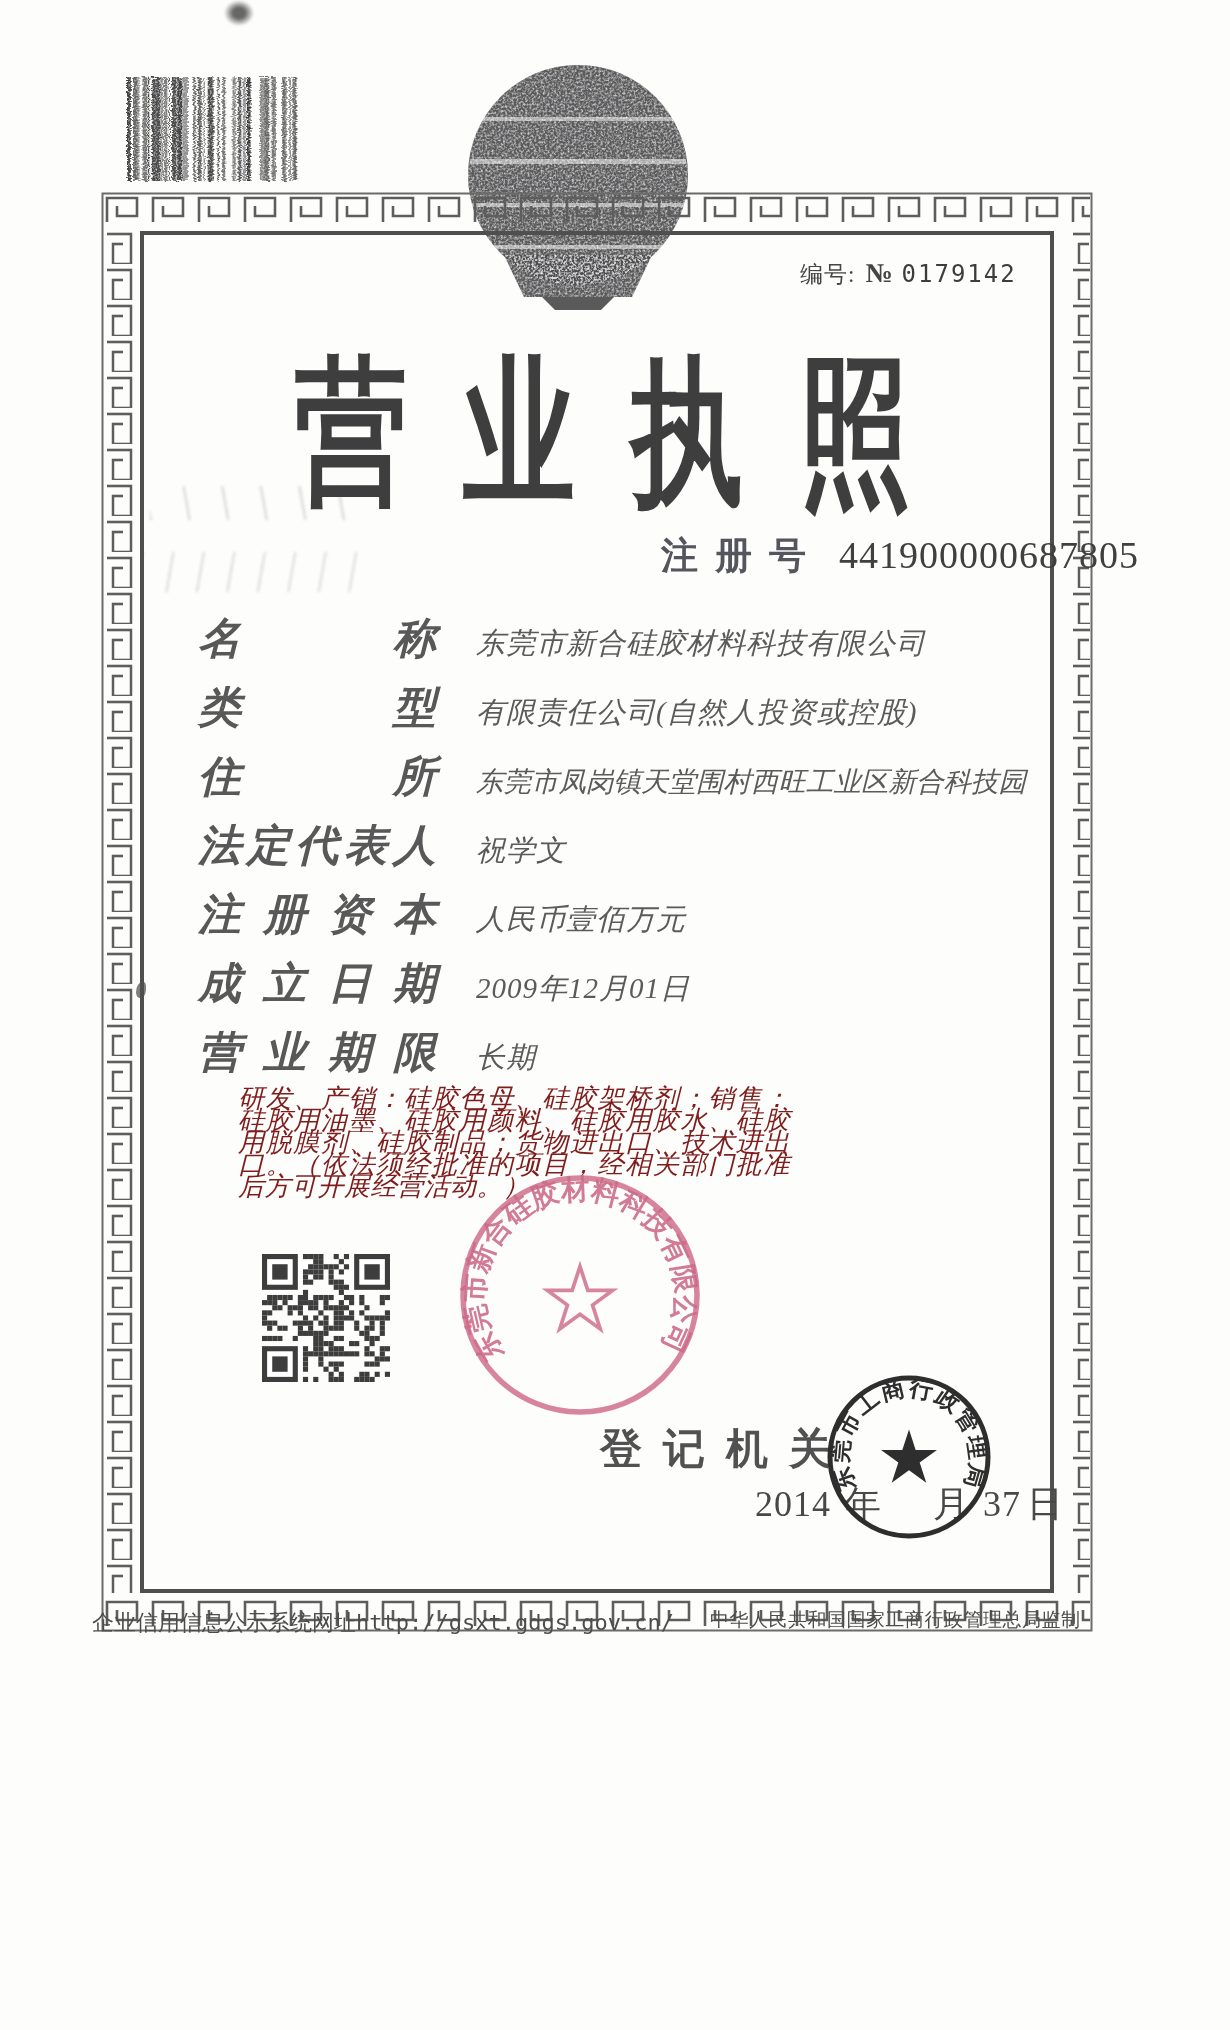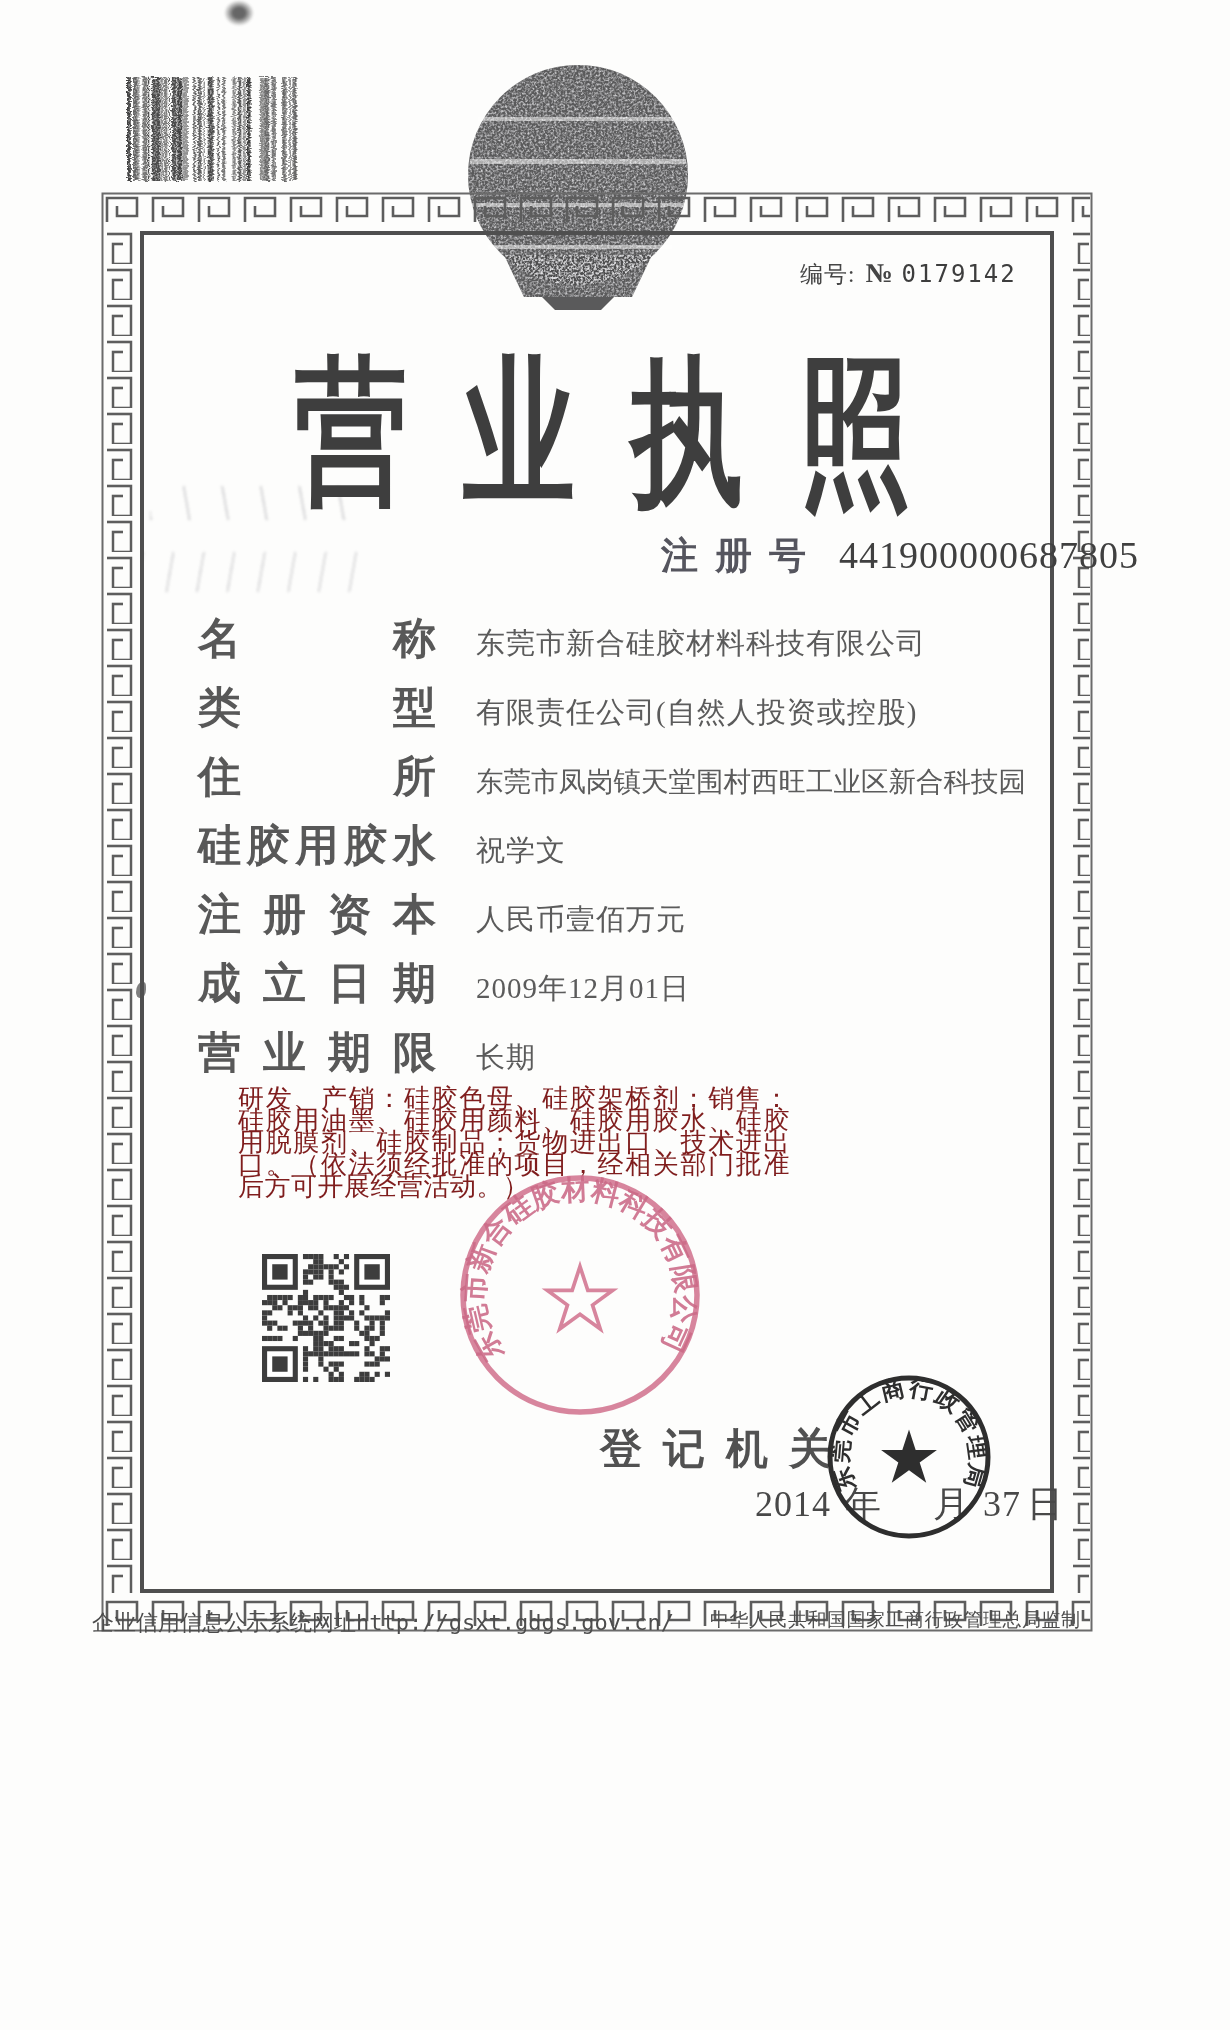--- a/index.html
+++ b/index.html
@@ -17,21 +17,21 @@
   .doc-title{left:295px;top:352px;font-family:"DejaVu Sans",sans-serif;font-weight:900;
              font-size:112px;line-height:112px;letter-spacing:56px;color:#3e3e3e;
              transform:scaleY(1.42);transform-origin:left top;white-space:nowrap;}
 
   
   .regline{left:625px;top:531px;white-space:nowrap;}
   .regline .rlabel{font-size:37px;font-weight:bold;color:#55555e;letter-spacing:17px;margin-left:36px;}
   .regline .rvalue{font-size:38px;color:#404040;letter-spacing:1px;margin-left:16px;}
 
   
-  .fields{left:198px;top:613px;width:830px;}
+  .fields{left:198px;top:613px;width:830px;font-style:italic;}
   .frow{display:flex;align-items:baseline;height:69px;}
   .flabel{width:238px;font-size:43px;font-weight:bold;color:#585858;
           text-align:justify;text-align-last:justify;line-height:52px;flex:none;}
   .fvalue{margin-left:40px;font-size:29px;color:#5b5b5b;letter-spacing:1px;white-space:nowrap;}
   .frow.scope{height:auto;align-items:flex-start;}
   .frow.scope .flabel{padding-top:10px;}
   .frow.scope .fvalue{white-space:normal;width:552px;font-size:26px;line-height:22px;
                       letter-spacing:0.5px;text-align:justify;transform:translateY(-8px);color:#7f1d1d;}
 
   
@@ -178,21 +178,21 @@
     </div>
     <div class="frow">
       <span class="flabel">类型</span>
       <span class="fvalue">有限责任公司(自然人投资或控股)</span>
     </div>
     <div class="frow">
       <span class="flabel">住所</span>
       <span class="fvalue" style="letter-spacing:0;font-size:27.5px;">东莞市凤岗镇天堂围村西旺工业区新合科技园</span>
     </div>
     <div class="frow">
-      <span class="flabel">硅胶用胶水</span>
+      <span class="flabel">法定代表人</span>
       <span class="fvalue">祝学文</span>
     </div>
     <div class="frow">
       <span class="flabel">注册资本</span>
       <span class="fvalue">人民币壹佰万元</span>
     </div>
     <div class="frow">
       <span class="flabel">成立日期</span>
       <span class="fvalue">2009年12月01日</span>
     </div>

